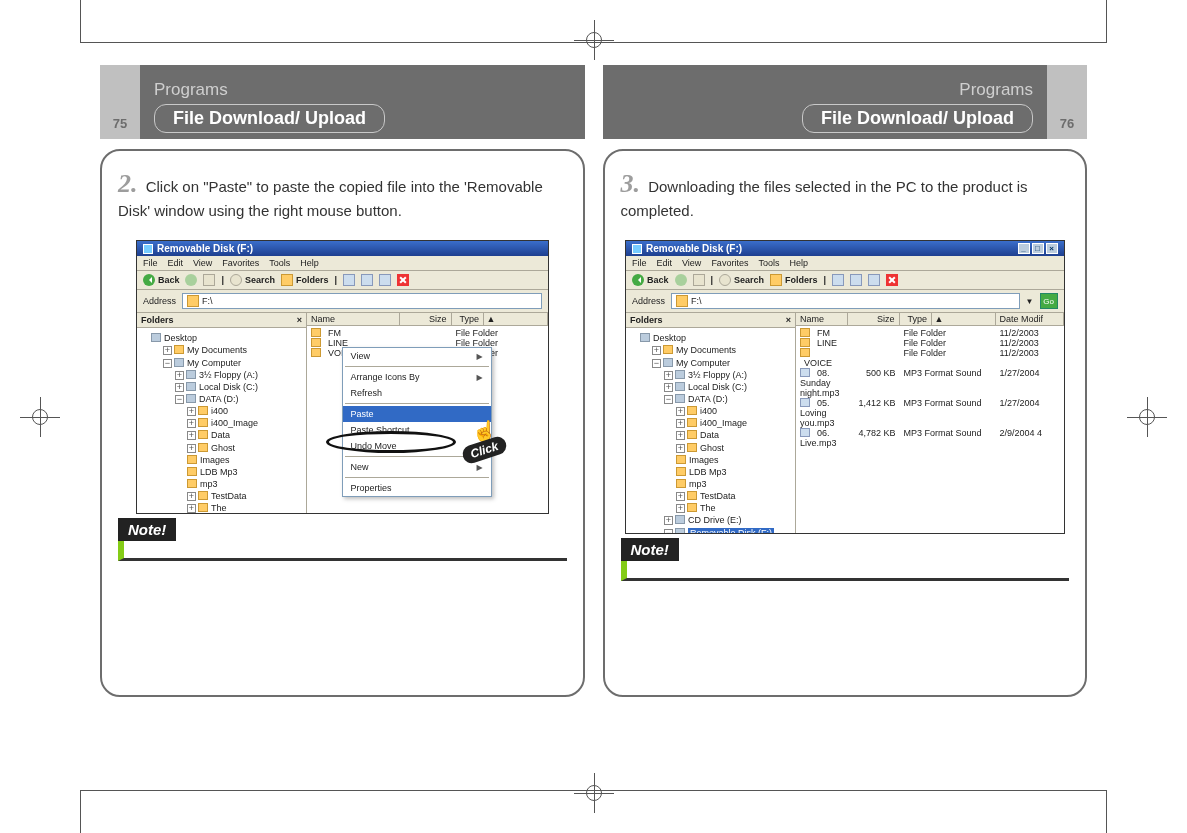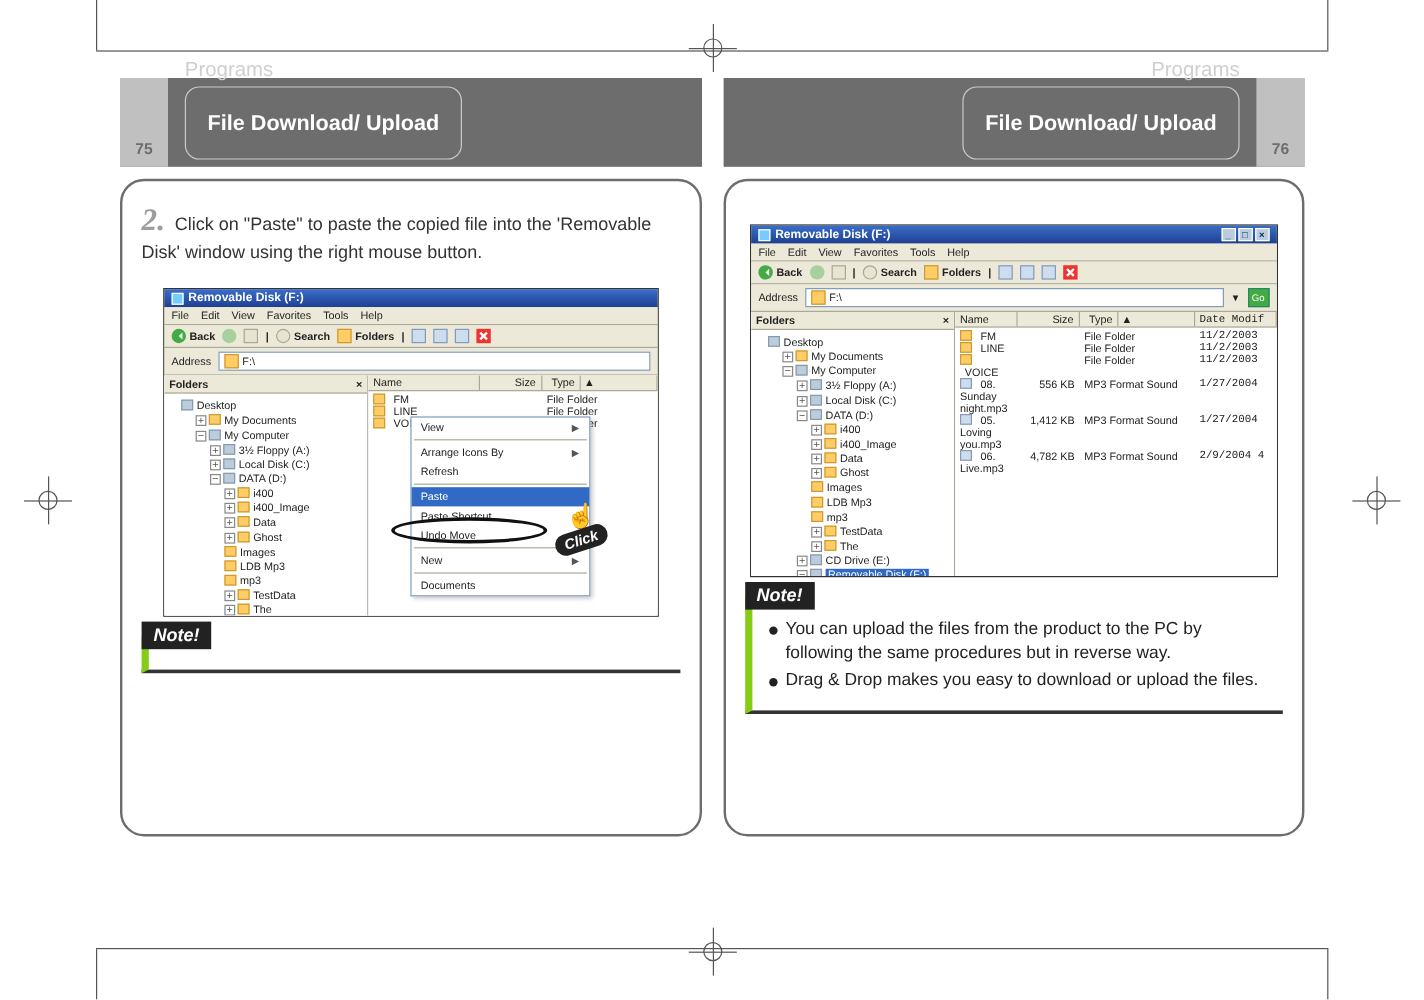--- a/index.html
+++ b/index.html
@@ -44,21 +44,21 @@
     width:40px; background:#c0c0c0; height:100%;
     display:flex; align-items:flex-end; justify-content:center;
     color:#6d6d6d; font-size:13px; padding-bottom:8px; font-weight:bold;
   }
   .hdr-texts { flex:1; padding:0 14px 6px 14px; }
   .hdr .category { color:#cfcfcf; font-size:17px; margin-bottom:4px; }
   .title-pill {
     display:inline-flex; align-items:center;
     background:#6d6d6d; border:1px solid #c9c9c9; border-radius:12px;
     color:#fff; font-weight:bold; font-size:18px;
-    padding:19px 18px;
+    padding:3px 18px;
     position:relative;
   }
   .page.right .hdr { flex-direction:row-reverse; }
   .page.right .hdr-texts { text-align:right; }
 
   
   .panel {
     border:2px solid #6d6d6d; border-radius:20px;
     padding:16px 16px 20px 16px;
     position:relative;
@@ -135,21 +135,21 @@
   .note { border-left:6px solid #84cc16; border-bottom:3px solid #333; padding:18px 10px 10px 14px; position:relative; margin-top:14px;}
   .note-label { position:absolute; top:-12px; left:-6px; background:#222; color:#fff; font-weight:bold; font-style:italic; font-size:15px; padding:3px 10px; }
   .note ul { list-style:none; padding-left:0; font-size:14.5px; color:#222; line-height:1.35; }
   .note li { position:relative; padding-left:14px; margin-bottom:4px; }
   .note li::before { content:""; position:absolute; left:0; top:7px; width:7px; height:7px; background:#222; border-radius:50%; }
 
   
   .col-name { flex:1; }
   .col-size { width:52px; text-align:right; }
   .col-type { width:96px; }
-  .col-date { width:68px;font-family:Liberation Mono, monospace; }
+  .col-date { width:68px; }
 
   .go-btn { width:18px;height:16px;background:#4a4;border:1px solid #286;color:#fff;font-size:8px;display:inline-flex;align-items:center;justify-content:center;}
   .winctl { display:flex; gap:2px; margin-left:auto;}
   .winctl span{width:12px;height:11px;background:#bcd;border:1px solid #fff;font-size:8px;text-align:center;line-height:9px;color:#036;}
 </style>
 </head>
 <body>
 
 <div class="crop-top-h"></div>
 <div class="crop-bot-h"></div>
@@ -313,21 +313,21 @@
               <div class="mi">
                   <span>Undo Move</span>
                 </div>
               <div class="sep"></div>
               <div class="mi">
                   <span>New</span>
                   <span class="arr">▶</span>
                 </div>
               <div class="sep"></div>
               <div class="mi">
-                  <span>Documents</span>
+                  <span>Properties</span>
                 </div>
             </div>
             <div class="click-badge">
               <span class="hand">☝</span>
               <span class="click-pill">Click</span>
             </div>
           </div>
         </div>
       </div>
 
@@ -340,20 +340,24 @@
   <div class="page right">
     <div class="hdr">
       <div class="pnum">76</div>
       <div class="hdr-texts">
         <div class="category">Programs</div>
         <div class="title-pill">File Download/ Upload</div>
       </div>
     </div>
 
     <div class="panel">
+      <p class="step">
+        <span class="stepnum">3.</span>
+        <span>Downloading the files selected in the PC to the product is completed.</span>
+      </p>
 
       <div class="win" style="width:98%">
         <div class="win-titlebar">
           <span class="ticon"></span>
           <span>Removable Disk (F:)</span>
           <span class="winctl">
             <span>_</span>
             <span>□</span>
             <span>×</span>
           </span>
@@ -459,21 +463,21 @@
                   <span class="col-date">11/2/2003</span>
                 </div>
               <div class="fl-row">
                   <span class="col-name"><span class="ico-f"></span><span>VOICE</span></span>
                   <span class="col-size"></span>
                   <span class="col-type">File Folder</span>
                   <span class="col-date">11/2/2003</span>
                 </div>
               <div class="fl-row">
                   <span class="col-name"><span class="ico-f ico-m"></span><span>08. Sunday night.mp3</span></span>
-                  <span class="col-size">556 KB</span>
+                  <span class="col-size">500 KB</span>
                   <span class="col-type">MP3 Format Sound</span>
                   <span class="col-date">1/27/2004</span>
                 </div>
               <div class="fl-row">
                   <span class="col-name"><span class="ico-f ico-m"></span><span>05. Loving you.mp3</span></span>
                   <span class="col-size">1,412 KB</span>
                   <span class="col-type">MP3 Format Sound</span>
                   <span class="col-date">1/27/2004</span>
                 </div>
               <div class="fl-row">
@@ -482,21 +486,17 @@
                   <span class="col-type">MP3 Format Sound</span>
                   <span class="col-date">2/9/2004 4</span>
                 </div>
             </div>
           </div>
         </div>
       </div>
 
       <div class="note">
         <div class="note-label">Note!</div>
-        <ul>
-          <li>You can upload the files from the product to the PC by following the same procedures but in reverse way.</li>
-          <li>Drag &amp; Drop makes you easy to download or upload the files.</li>
-        </ul>
       </div>
     </div>
   </div>
 
 </div>
 
 </body></html>

